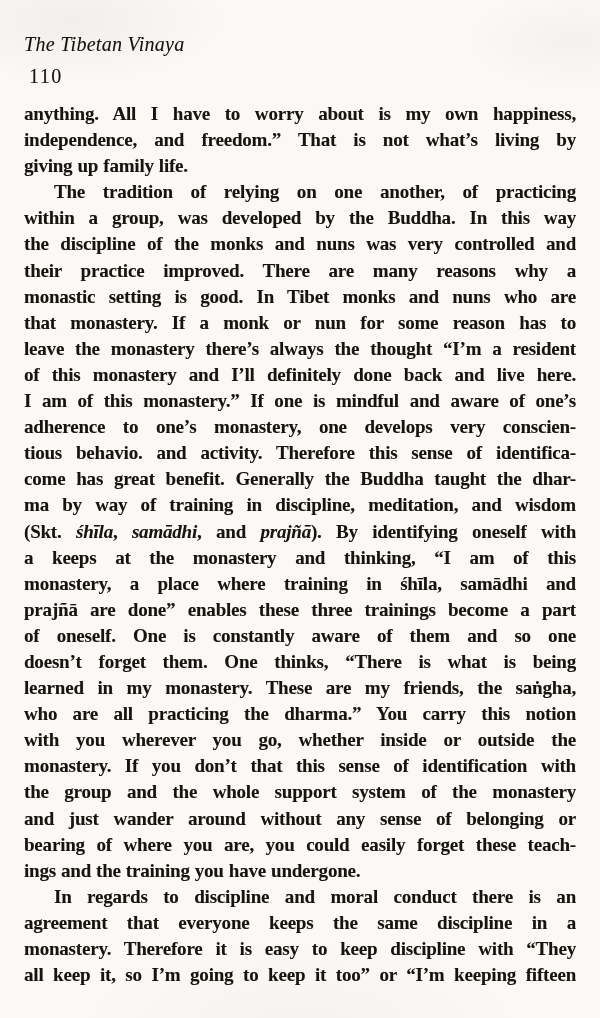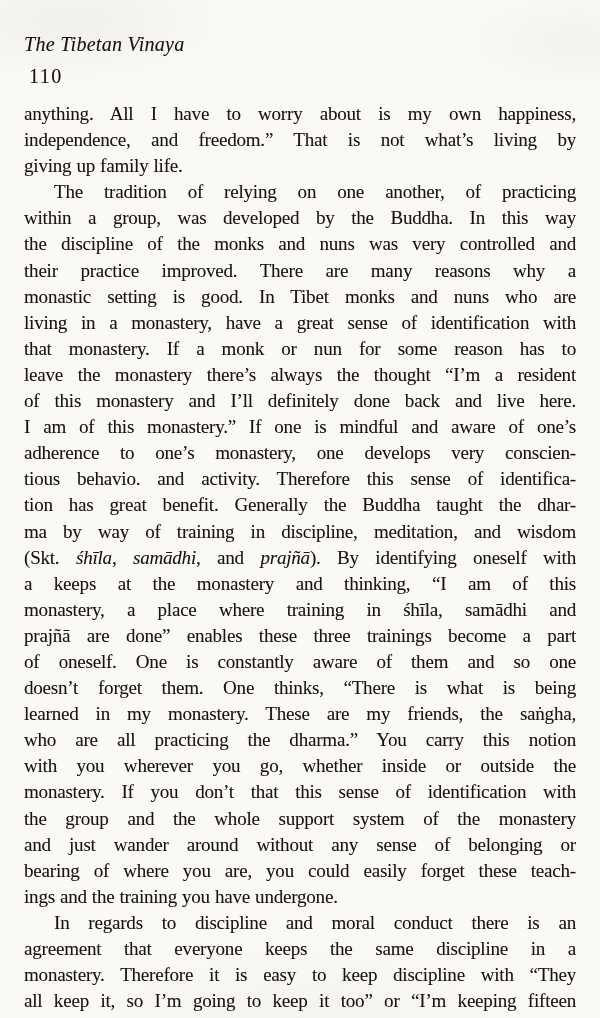--- a/index.html
+++ b/index.html
@@ -47,20 +47,21 @@
   }
   .text-block {
     position: absolute;
     top: 101px;
     left: 24px;
     width: 552px;
     font-size: 19px;
     line-height: 26.1px;
     letter-spacing: -0.2px;
     word-spacing: 0.5px;
+    font-weight: bold;
   }
   .line {
     height: 26.1px;
     overflow: hidden;
     text-align: justify;
   }
   .line.j { text-align-last: justify; }
   .line.ind { text-indent: 30px; }
   .it { font-style: italic; }
 </style>
@@ -77,28 +78,27 @@
         <div class="line j"><span>anything. All I have to worry about is my own happiness,</span></div>
         <div class="line j"><span>independence, and freedom.” That is not what’s living by</span></div>
         <div class="line"><span>giving up family life.</span></div>
       </div>
       <div>
         <div class="line j ind"><span>The tradition of relying on one another, of practicing</span></div>
         <div class="line j"><span>within a group, was developed by the Buddha. In this way</span></div>
         <div class="line j"><span>the discipline of the monks and nuns was very controlled and</span></div>
         <div class="line j"><span>their practice improved. There are many reasons why a</span></div>
         <div class="line j"><span>monastic setting is good. In Tibet monks and nuns who are</span></div>
-        <div class="line j"><span>living in a monastery, have a great sense of identification with</span></div>
         <div class="line j"><span>that monastery. If a monk or nun for some reason has to</span></div>
         <div class="line j"><span>leave the monastery there’s always the thought “I’m a resident</span></div>
         <div class="line j"><span>of this monastery and I’ll definitely done back and live here.</span></div>
         <div class="line j"><span>I am of this monastery.” If one is mindful and aware of one’s</span></div>
         <div class="line j"><span>adherence to one’s monastery, one develops very conscien-</span></div>
         <div class="line j"><span>tious behavio. and activity. Therefore this sense of identifica-</span></div>
-        <div class="line j"><span>tion has great benefit. Generally the Buddha taught the dhar-</span></div>
+        <div class="line j"><span>come has great benefit. Generally the Buddha taught the dhar-</span></div>
         <div class="line j"><span>ma by way of training in discipline, meditation, and wisdom</span></div>
         <div class="line j"><span>(Skt. </span><span class="it">śhīla</span><span>, </span><span class="it">samādhi</span><span>, and </span><span class="it">prajñā</span><span>). By identifying oneself with</span></div>
         <div class="line j"><span>a keeps at the monastery and thinking, “I am of this</span></div>
         <div class="line j"><span>monastery, a place where training in śhīla, samādhi and</span></div>
         <div class="line j"><span>prajñā are done” enables these three trainings become a part</span></div>
         <div class="line j"><span>of oneself. One is constantly aware of them and so one</span></div>
         <div class="line j"><span>doesn’t forget them. One thinks, “There is what is being</span></div>
         <div class="line j"><span>learned in my monastery. These are my friends, the saṅgha,</span></div>
         <div class="line j"><span>who are all practicing the dharma.” You carry this notion</span></div>
         <div class="line j"><span>with you wherever you go, whether inside or outside the</span></div>

